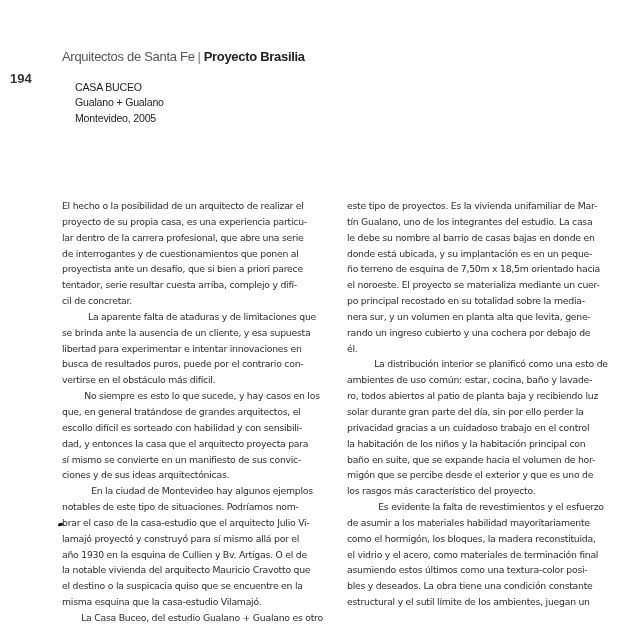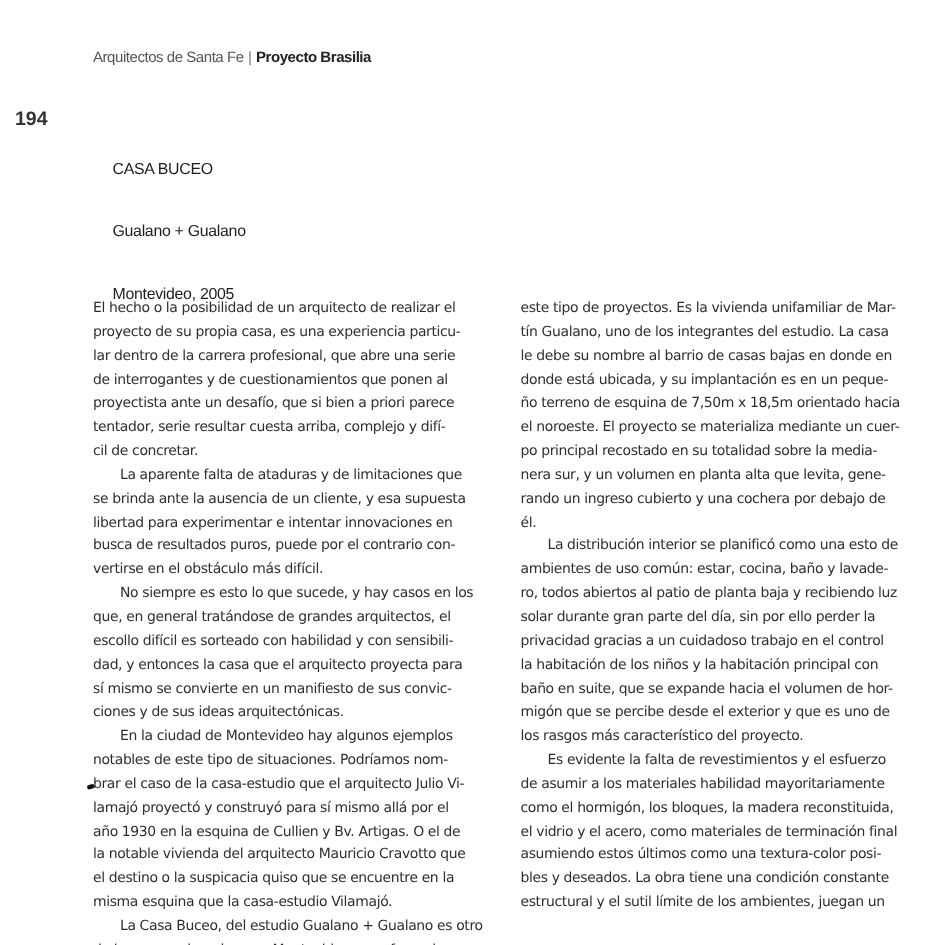--- a/index.html
+++ b/index.html
@@ -4,49 +4,49 @@
   <style>
     html, body { margin: 0; padding: 0; }
     body {
       width: 630px; height: 630px; overflow: hidden;
       background: #ffffff;
       font-family: "DejaVu Sans", sans-serif;
       color: #2b2b2b;
       position: relative;
     }
     .running-head {
-      position: absolute; left: 62px; top: 33px;
-      font-size: 10px; letter-spacing: -0.3px; color: #555;
+      position: absolute; left: 62px; top: 49px;
+      font-size: 13px; letter-spacing: -0.3px; color: #555;
       font-family: "Liberation Sans", sans-serif;
     }
     .running-head .sep { margin: 0 3px; color: #777; }
     .running-head .strong { font-weight: bold; color: #222; }
     .page-number {
       position: absolute; left: 10px; top: 71px;
       font-size: 13px; font-weight: bold; color: #333;
       font-family: "Liberation Sans", sans-serif;
     }
     .project-block {
       position: absolute; left: 75px; top: 80px;
       font-size: 10.6px; line-height: 15.4px; color: #1e1e1e;
       font-family: "Liberation Sans", sans-serif;
       letter-spacing: -0.2px;
     }
-    .project-block div { white-space: nowrap; margin-top: 26px; }
+    .project-block div { white-space: nowrap; }
     .column {
       position: absolute; top: 198px;
       font-size: 9.3px; line-height: 15.85px;
       color: #2e2e2e;
       font-family: "DejaVu Sans", sans-serif;
       letter-spacing: -0.25px;
     }
     .col-left { left: 62px; width: 262px; }
     .col-right { left: 347px; width: 270px; }
     .line { white-space: nowrap; overflow: hidden; }
-    .line.indent { padding-left: 18px; }
+    .line.indent { padding-left: 18px; text-align: center; }
     .margin-mark {
       position: absolute; left: 58px; top: 523px;
       width: 5px; height: 3px; background: #111; border-radius: 2px;
       transform: rotate(-15deg);
     }
   </style>
 </head>
 <body>
 
 <div class="running-head">

